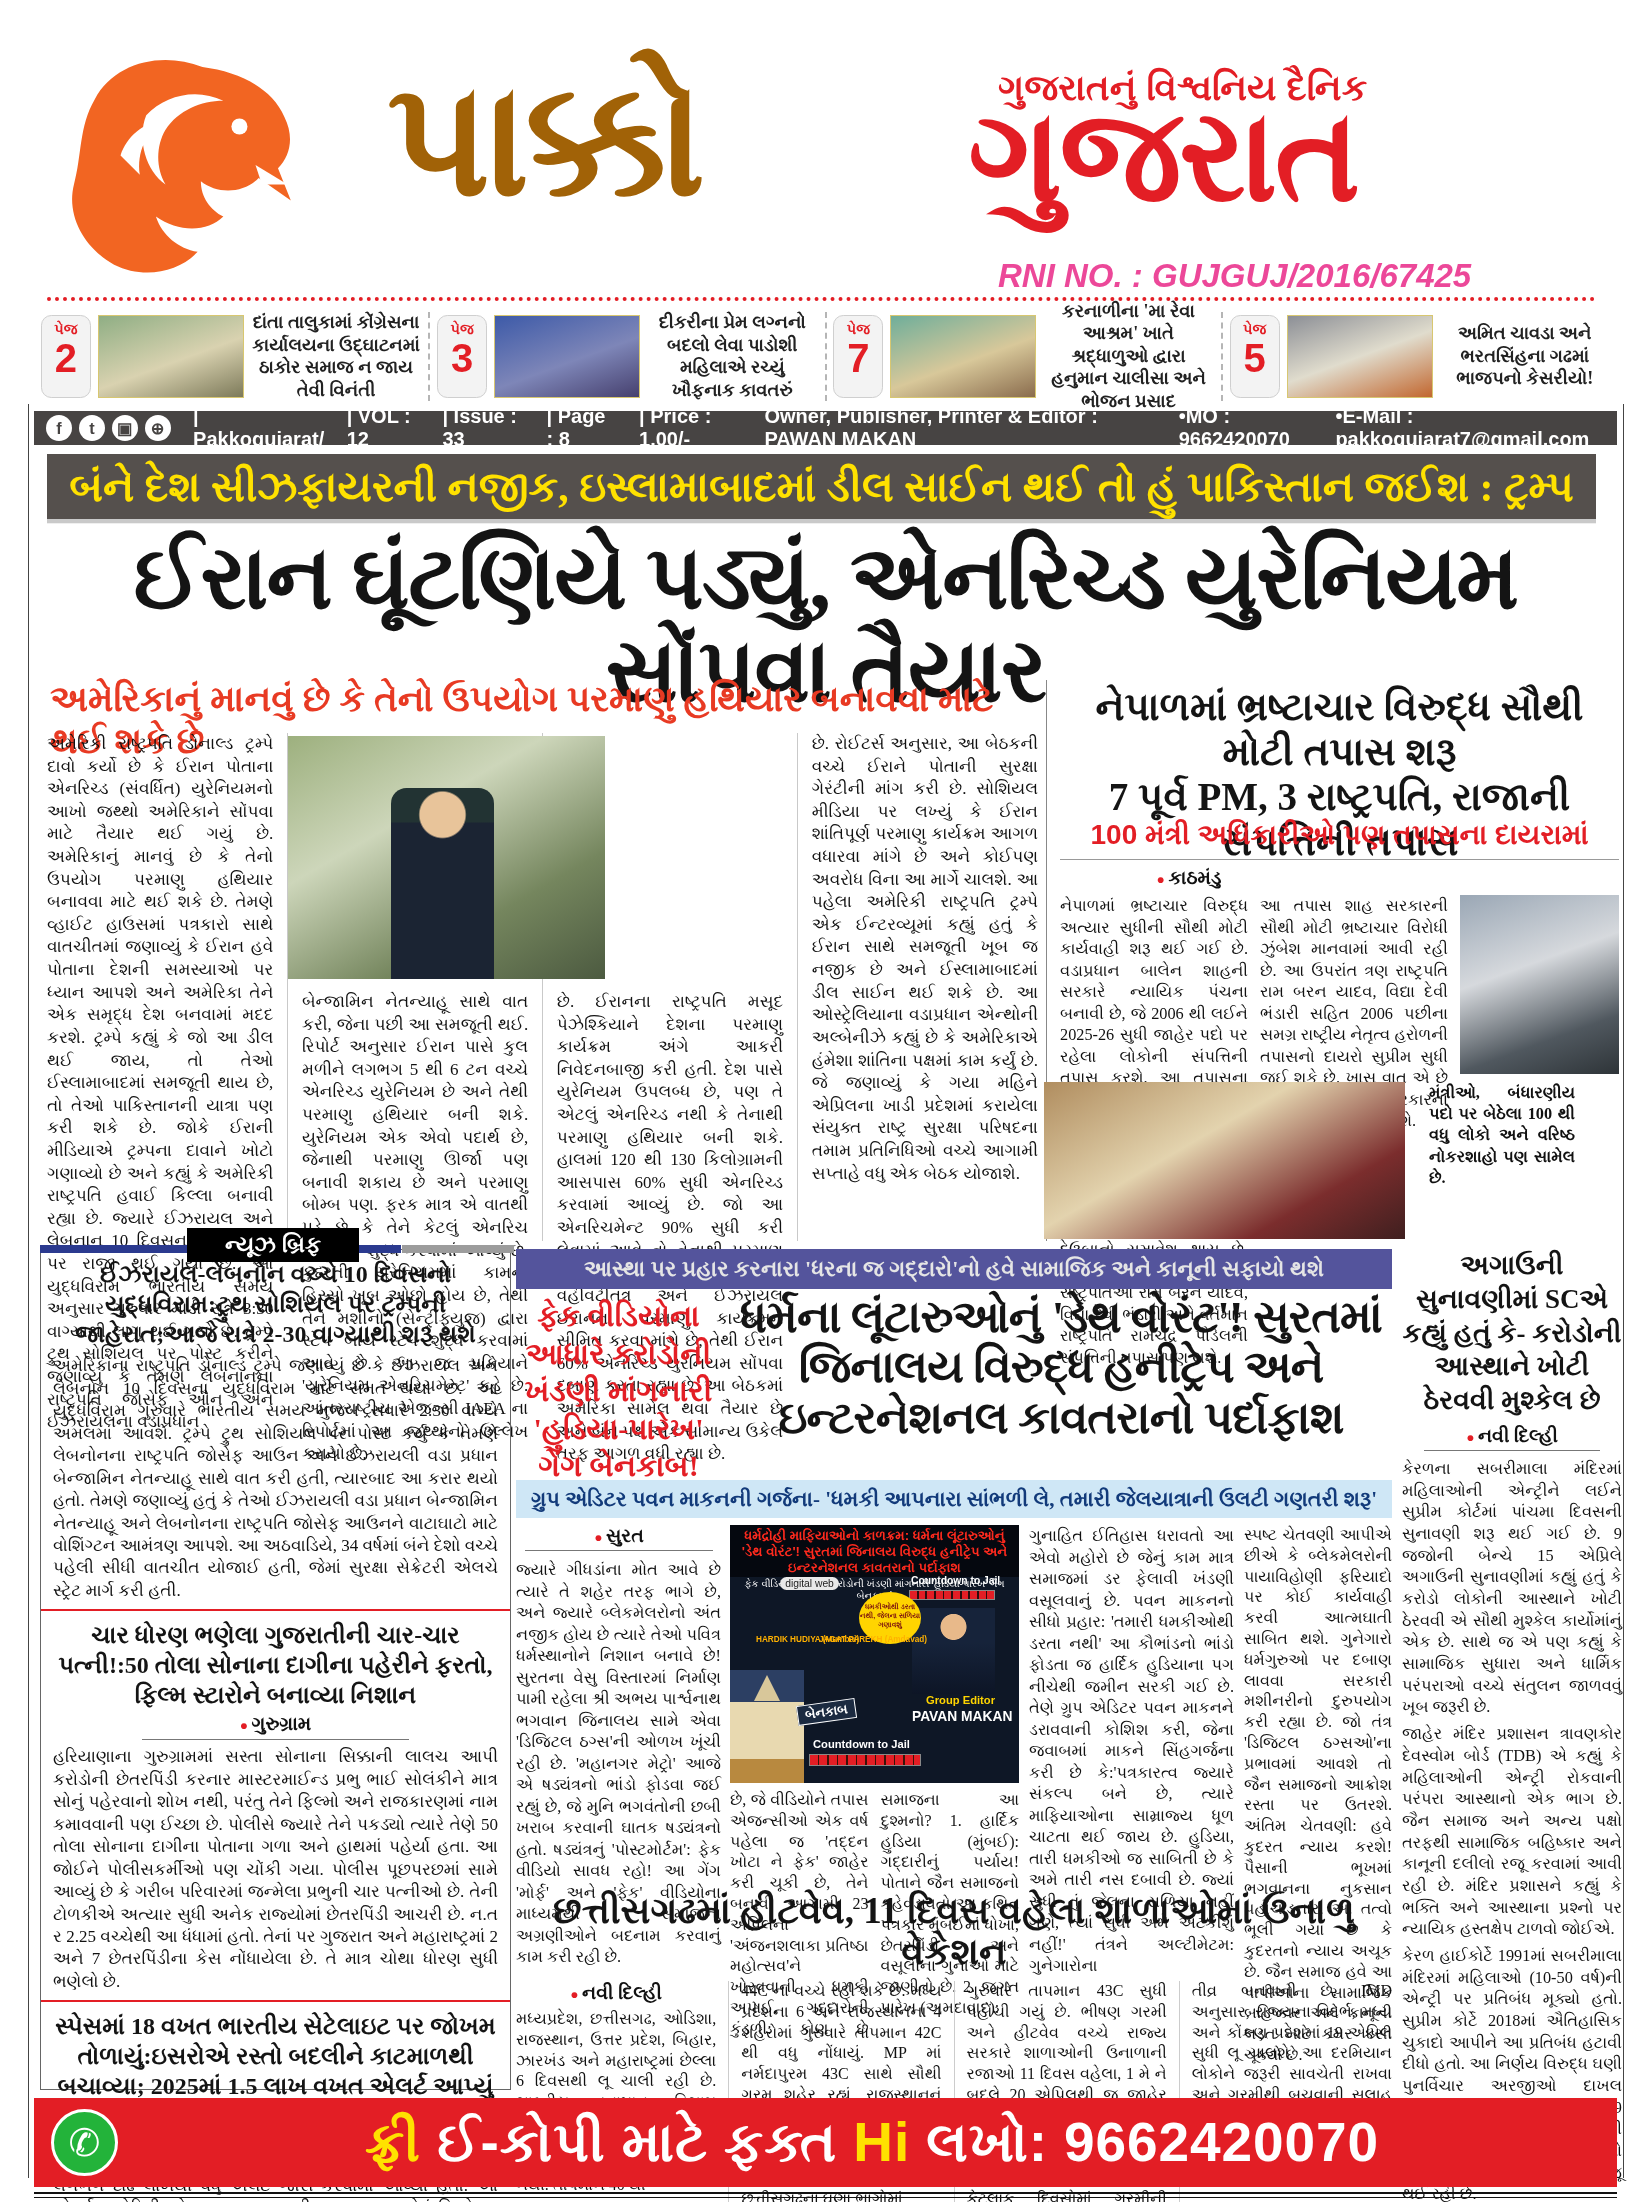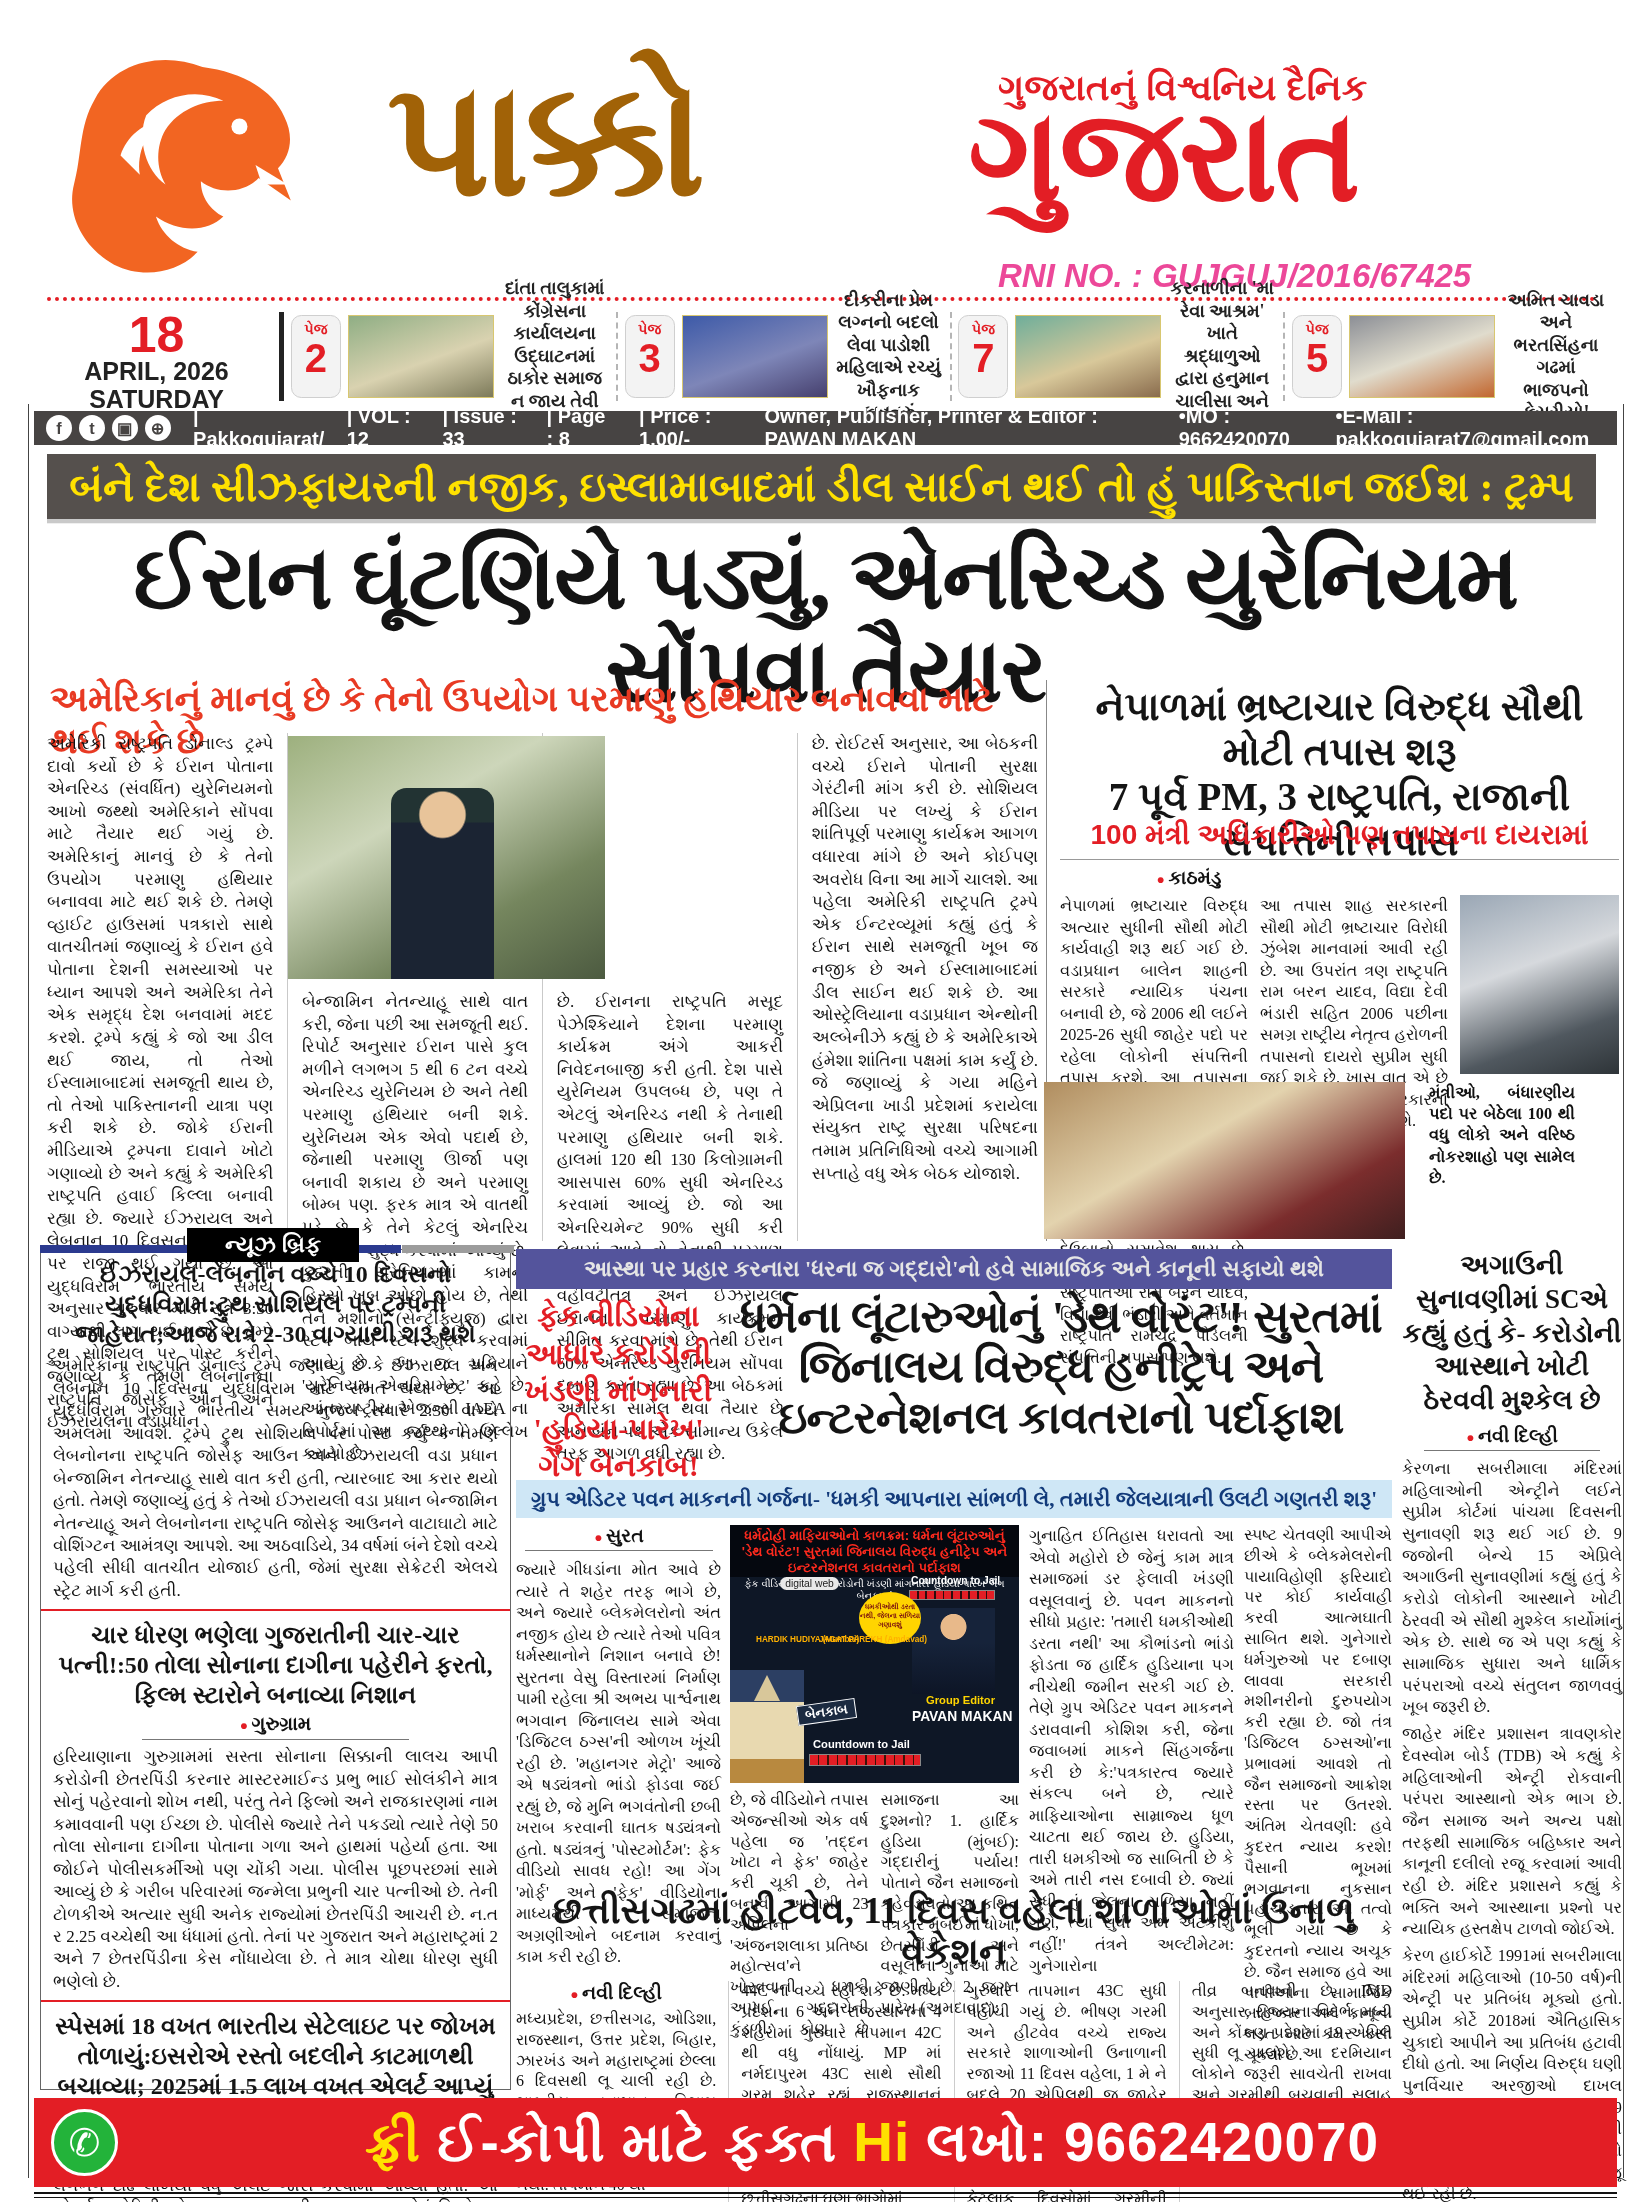--- a/index.html
+++ b/index.html
@@ -195,25 +195,20 @@
     </svg>
     <div class="abs title-blue">પાક્કો</div>
     <div class="abs title-red">ગુજરાત</div>
     <div class="abs tagline">ગુજરાતનું વિશ્વનિય દૈનિક</div>
     <div class="abs rni">RNI NO. : GUJGUJ/2016/67425</div>
   </div>
 
   <div class="abs dotline"></div>
 
   <div class="abs teaser-row">
-    <div class="datebox">
-      <div class="d-day">18</div>
-      <div class="d-my">APRIL, 2026</div>
-      <div class="d-wd">SATURDAY</div>
-    </div>
     <div class="teaser">
       <div class="pagechip">
         <div class="pl">પેજ</div>
         <div class="pn">2</div>
       </div>
       <div class="tphoto ph1"></div>
       <div class="ttext">દાંતા તાલુકામાં કોંગ્રેસના કાર્યાલયના ઉદ્ઘાટનમાં ઠાકોર સમાજ ન જાય તેવી વિનંતી</div>
     </div>
     <div class="teaser">
       <div class="pagechip">

